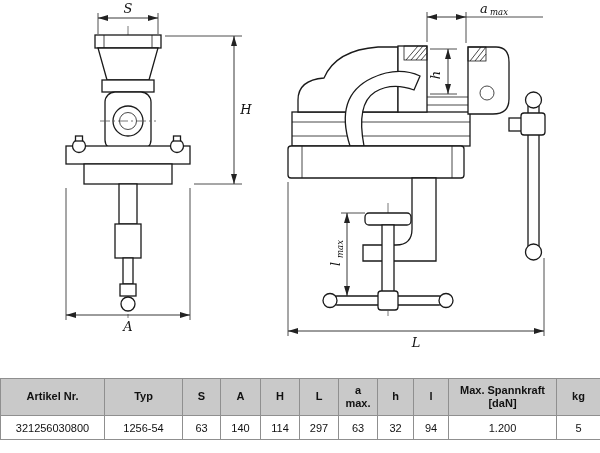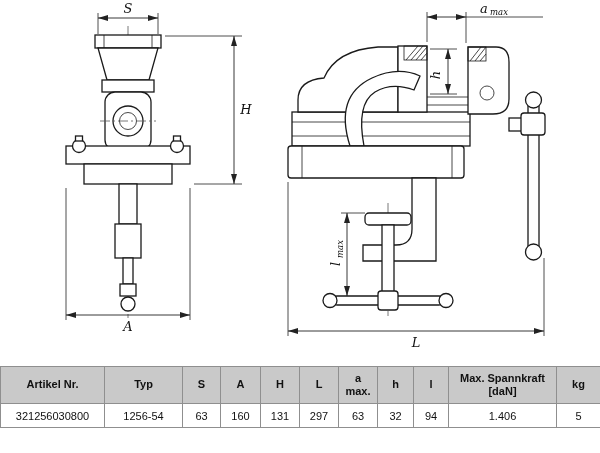--- a/index.html
+++ b/index.html
@@ -14,21 +14,21 @@
   .drawing { display:block; }
   .outline { fill:#ffffff; stroke:#1a1a1a; stroke-width:1.3; }
   .thin    { fill:none; stroke:#1a1a1a; stroke-width:0.8; }
   .dim     { stroke:#222222; stroke-width:0.9; fill:none; }
   .ext     { stroke:#222222; stroke-width:0.8; fill:none; }
   .cl      { stroke:#555555; stroke-width:0.8; fill:none; stroke-dasharray:10 3 2 3; }
   .dimtext { font-style:italic; font-size:13px; font-family:"DejaVu Serif", serif; fill:#111; }
   .dimtext-sm { font-style:italic; font-size:8.5px; font-family:"DejaVu Serif", serif; fill:#111; }
 
   
-  .spec-table { width:600px; border-collapse:collapse; table-layout:fixed; margin-top:4px; }
+  .spec-table { width:600px; border-collapse:collapse; table-layout:fixed; margin-top:16px; }
   .spec-table th {
     background:#c9c9c9; border:1px solid #8f8f8f;
     font-weight:bold; font-size:11px; color:#111;
     text-align:center; vertical-align:middle;
     white-space:pre-line; line-height:1.2; height:37px; padding:2px 1px;
   }
   .spec-table td {
     background:#ffffff; border:1px solid #8f8f8f;
     font-size:11px; color:#111; text-align:center;
     vertical-align:middle; height:24px; padding:3px 9px;
@@ -229,24 +229,24 @@
         <th>Max. Spannkraft
 [daN]</th>
         <th>kg</th>
       </tr>
     </thead>
     <tbody>
       <tr>
         <td>321256030800</td>
         <td>1256-54</td>
         <td>63</td>
-        <td>160</td>
-        <td>131</td>
+        <td>140</td>
+        <td>114</td>
         <td>297</td>
         <td>63</td>
         <td>32</td>
         <td>94</td>
-        <td>1.406</td>
+        <td>1.200</td>
         <td>5</td>
       </tr>
     </tbody>
   </table>
 </div>
 
 </body></html>

